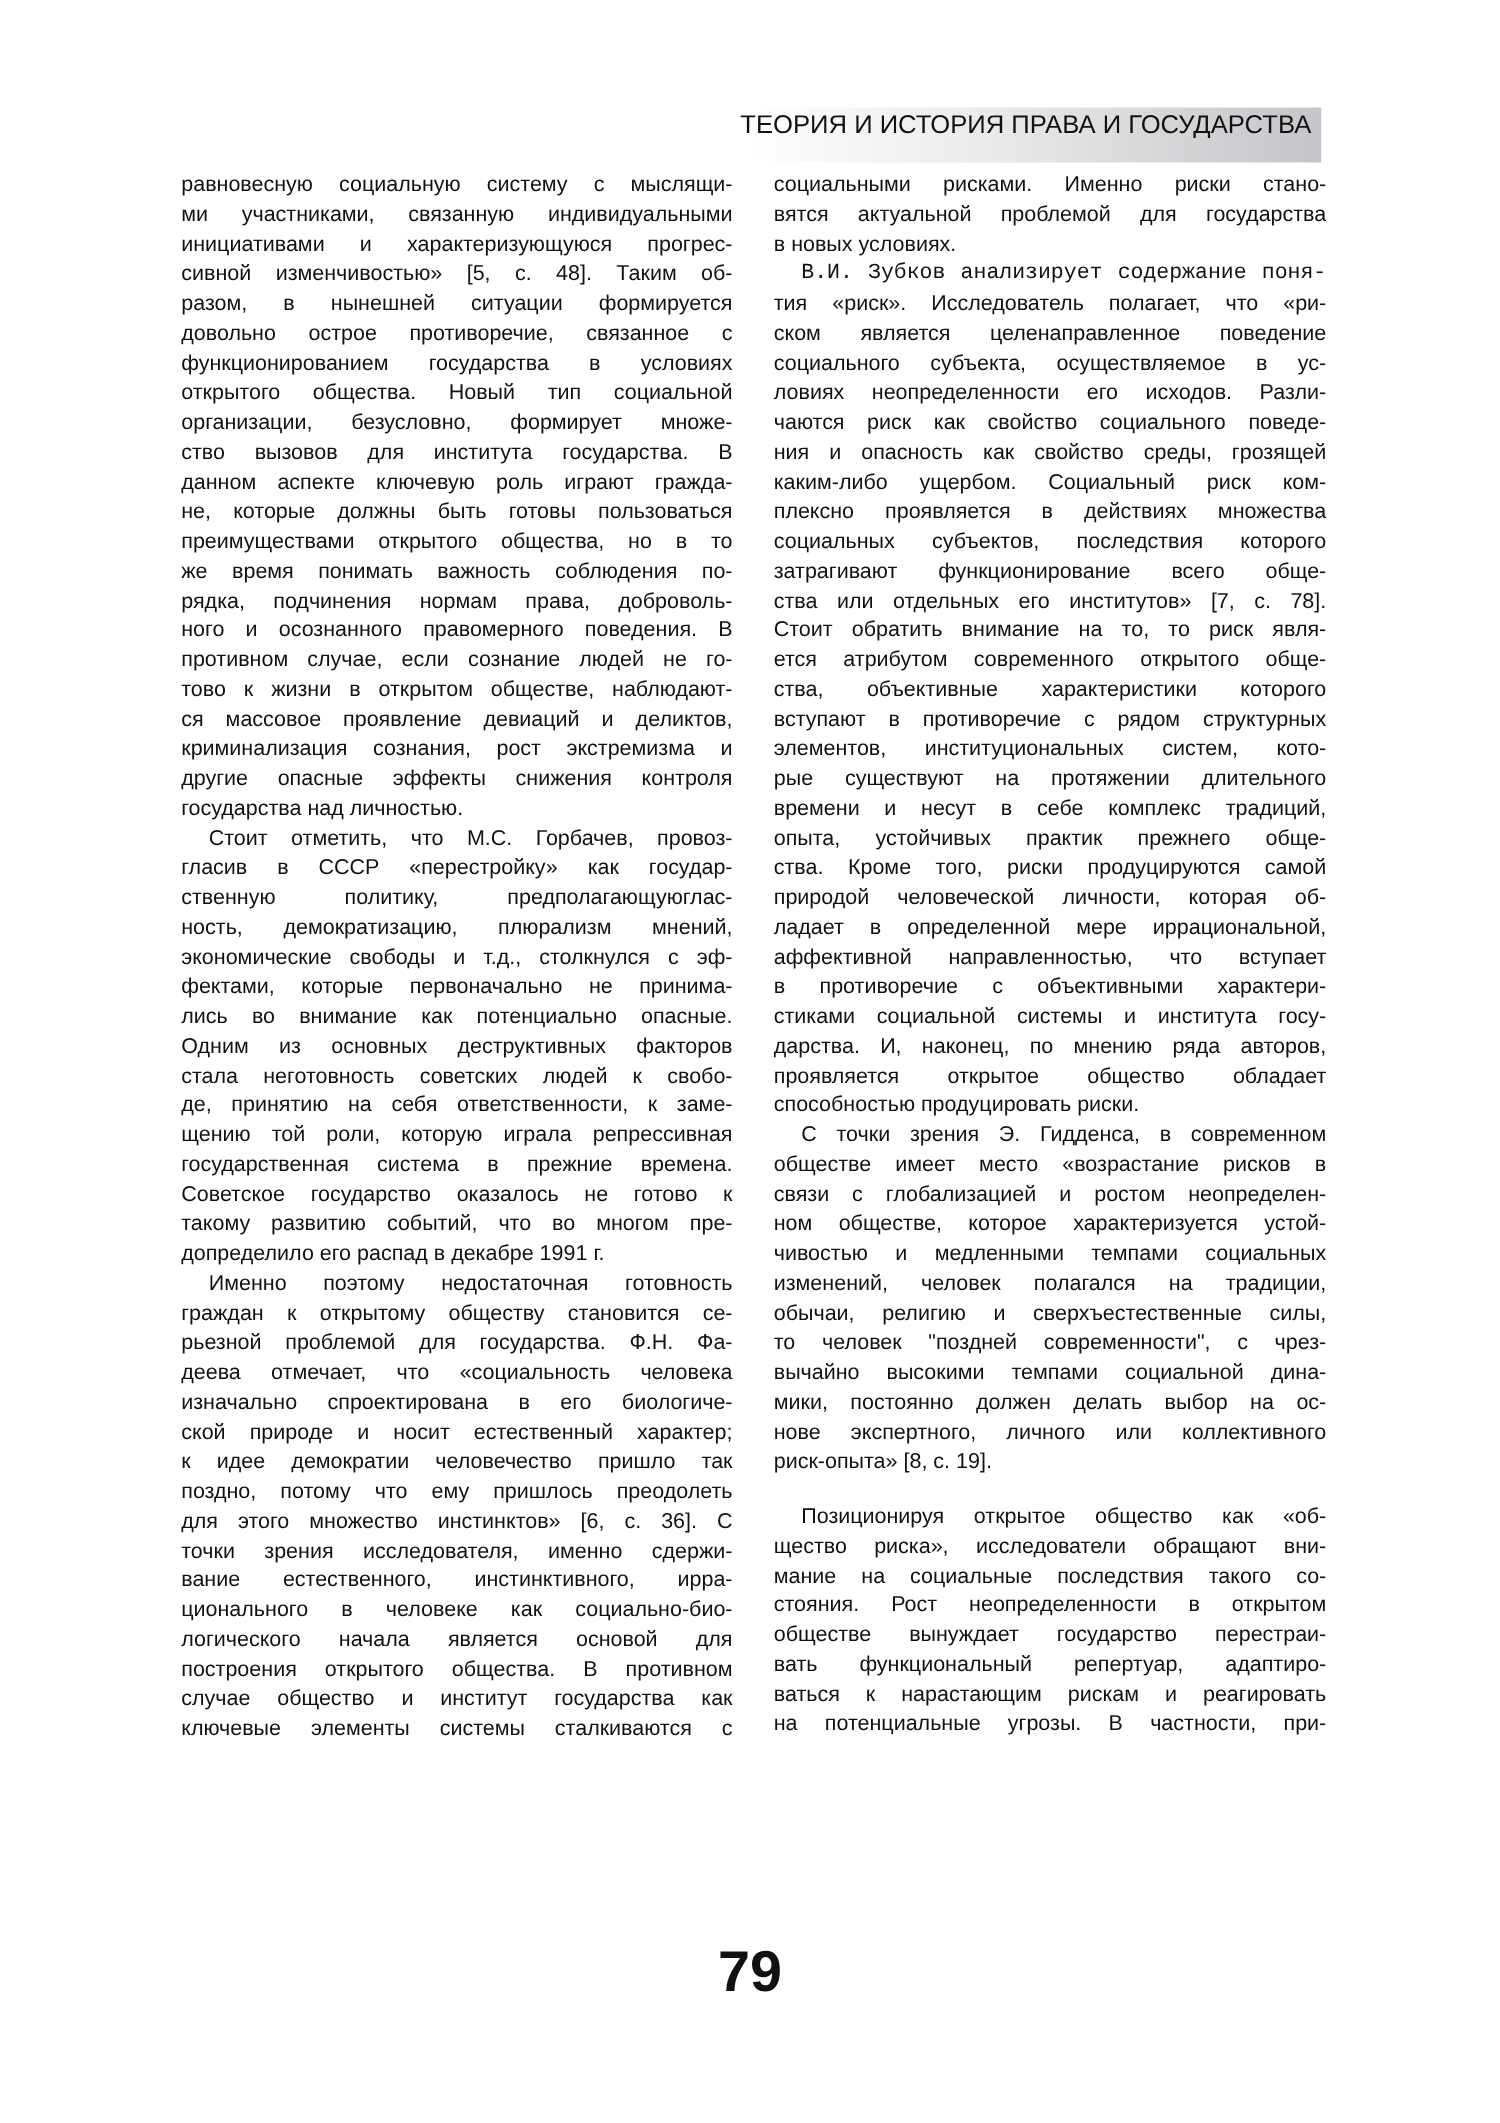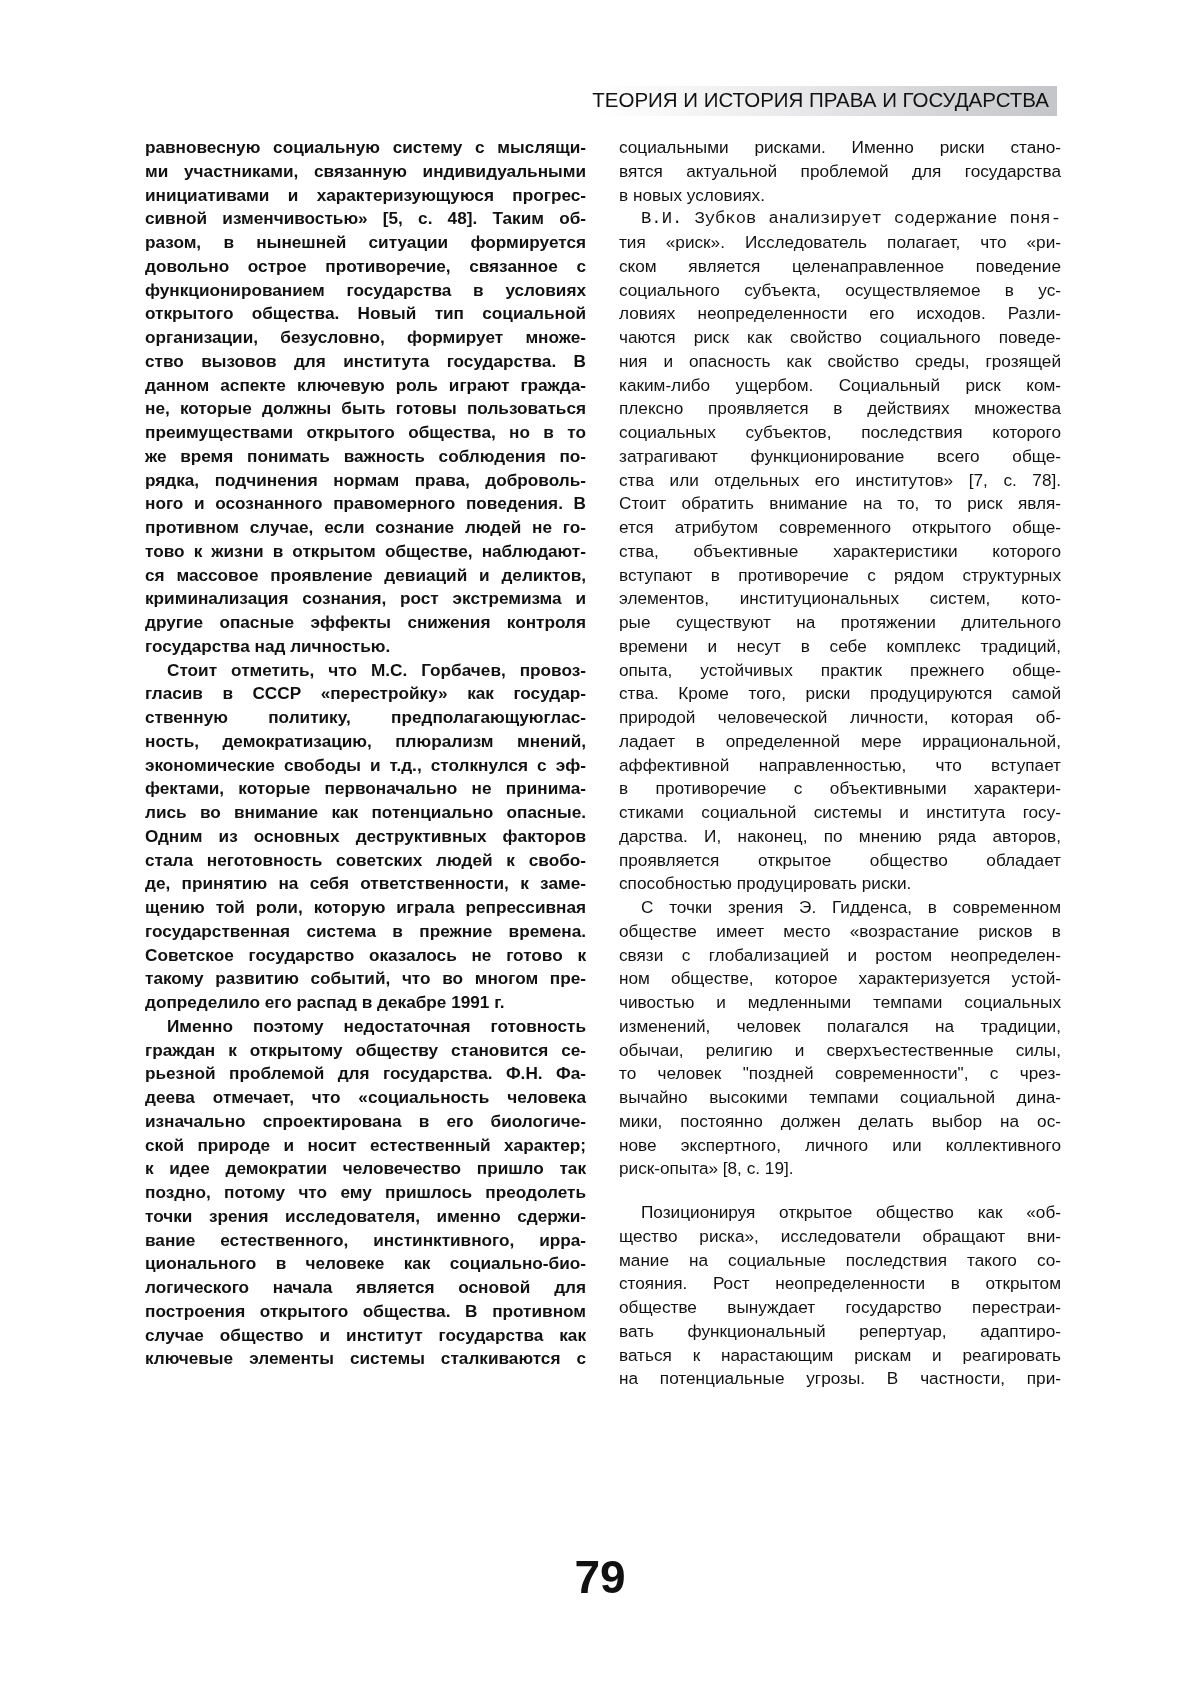--- a/index.html
+++ b/index.html
@@ -1,31 +1,31 @@
 <!DOCTYPE html>
 <html><head>
 <meta charset="utf-8">
 <style>
   html, body { margin: 0; padding: 0; background: #ffffff; }
   body { width: 1200px; height: 1698px; position: relative; overflow: hidden;
          font-family: "Liberation Sans", sans-serif; color: #111; }
   .header-band {
-    position: absolute; left: 598px; top: 86px; width: 459px; height: 30px;
+    position: absolute; left: 598px; top: 86px; width: 459px; height: 44px;
     background: linear-gradient(to right, #ffffff 0%, #e8e8ea 45%, #c4c5c8 100%);
   }
   .header-title {
     position: absolute; right: 8px; top: 2px;
     font-size: 20.5px; letter-spacing: 0px; color: #111; white-space: nowrap;
     line-height: 24px;
   }
   .col {
     position: absolute; top: 136px; width: 441px;
     font-size: 17.2px; line-height: 23.75px; text-align: justify;
   }
-  .col-left { left: 145px; font-weight: bold; }
+  .col-left { left: 145px; }
   .col-right { left: 619px; width: 442px; }
   .col .line { display: block; text-align: justify; text-align-last: justify; white-space: nowrap; }
   .col .line.last { text-align-last: left; }
   .page-number {
     position: absolute; left: 0; width: 1200px; top: 1550px; text-align: center;
     font-size: 46px; font-weight: bold; color: #111;
   }
 </style>
 </head>
 <body>
@@ -73,20 +73,21 @@
     <span class="line">такому развитию событий, что во многом пре-</span>
     <span class="line last">допределило его распад в декабре 1991 г.</span>
     <span class="line" style="padding-left: 22px;">Именно поэтому недостаточная готовность</span>
     <span class="line">граждан к открытому обществу становится се-</span>
     <span class="line">рьезной проблемой для государства. Ф.Н. Фа-</span>
     <span class="line">деева отмечает, что «социальность человека</span>
     <span class="line">изначально спроектирована в его биологиче-</span>
     <span class="line">ской природе и носит естественный характер;</span>
     <span class="line">к идее демократии человечество пришло так</span>
     <span class="line">поздно, потому что ему пришлось преодолеть</span>
+    <span class="line">для этого множество инстинктов» [6, с. 36]. С</span>
     <span class="line">точки зрения исследователя, именно сдержи-</span>
     <span class="line">вание естественного, инстинктивного, ирра-</span>
     <span class="line">ционального в человеке как социально-био-</span>
     <span class="line">логического начала является основой для</span>
     <span class="line">построения открытого общества. В противном</span>
     <span class="line">случае общество и институт государства как</span>
     <span class="line">ключевые элементы системы сталкиваются с</span>
   </div>
 <div class="col col-right">
     <span class="line">социальными рисками. Именно риски стано-</span>

